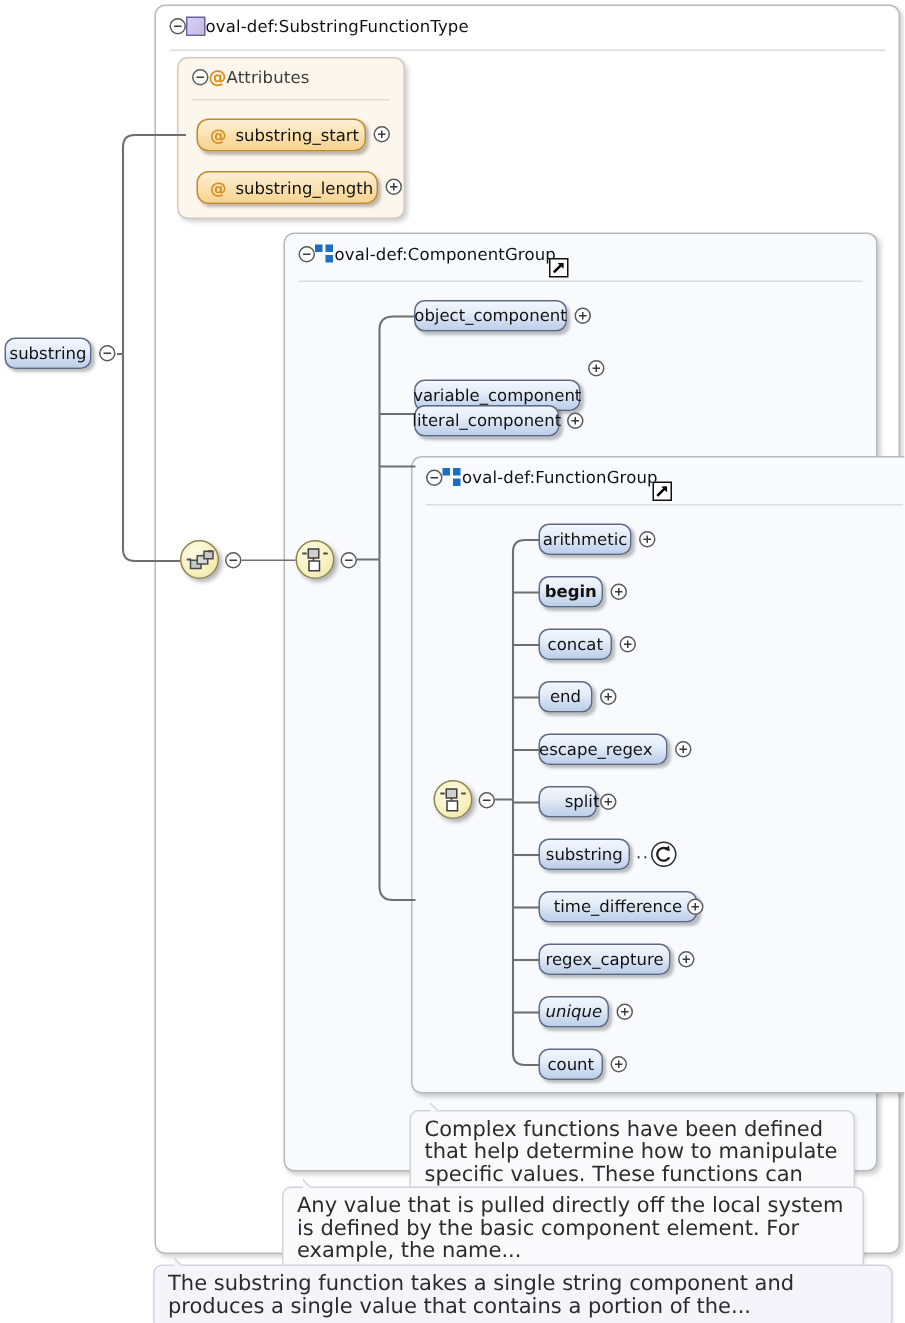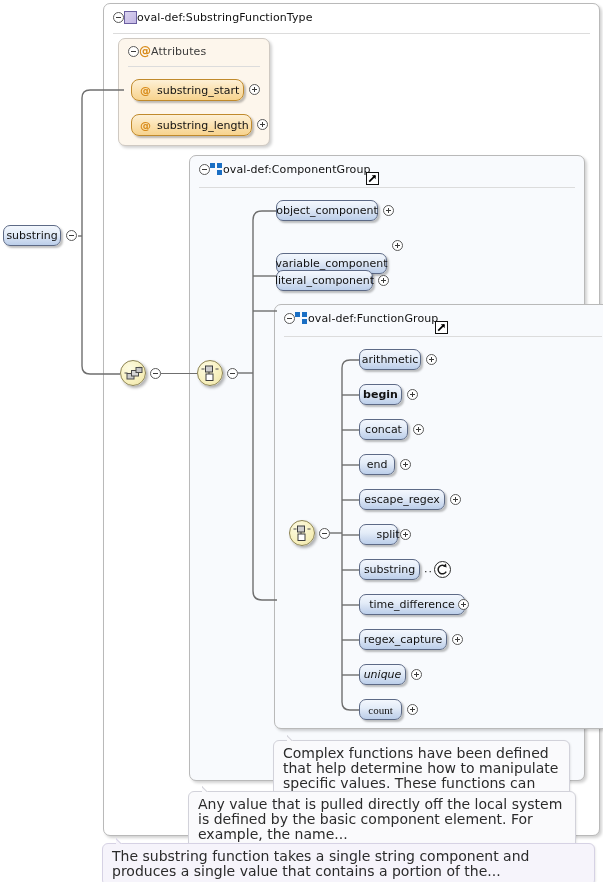--- a/index.html
+++ b/index.html
@@ -303,21 +303,21 @@
   <div class="pill" style="left:359px;top:419px;width:49px;">
     <span>concat</span>
   </div>
   <span class="tog plus tog-abs" style="left:413px;top:424px;"></span>
 
   <div class="pill" style="left:359px;top:454px;width:36px;">
     <span>end</span>
   </div>
   <span class="tog plus tog-abs" style="left:400px;top:459px;"></span>
 
-  <div class="pill" style="left:359px;top:489px;width:86px;">
+  <div class="pill" style="left:359px;top:489px;width:86px;justify-content:flex-end;">
     <span>escape_regex</span>
   </div>
   <span class="tog plus tog-abs" style="left:450px;top:494px;"></span>
 
   <div class="pill" style="left:359px;top:524px;width:19px;padding-left:28px;">
     <span>split</span>
   </div>
   <span class="tog plus tog-abs" style="left:400px;top:529px;"></span>
 
   <div class="pill" style="left:359px;top:559px;width:61px;">
@@ -340,21 +340,21 @@
   <div class="pill" style="left:359px;top:629px;width:88px;">
     <span>regex_capture</span>
   </div>
   <span class="tog plus tog-abs" style="left:452px;top:634px;"></span>
 
   <div class="pill" style="left:359px;top:664px;width:47px;font-style:italic;">
     <span>unique</span>
   </div>
   <span class="tog plus tog-abs" style="left:411px;top:669px;"></span>
 
-  <div class="pill" style="left:359px;top:699px;width:43px;font-family:Liberation Serif, serif;">
+  <div class="pill" style="left:359px;top:699px;width:43px;">
     <span>count</span>
   </div>
   <span class="tog plus tog-abs" style="left:407px;top:704px;"></span>
 
   <div class="doc" style="left:273px;top:740px;width:297px;">
     <span class="tail"></span>
     <span>Complex functions have been defined that help determine how to manipulate specific values. These functions can be...</span>
   </div>
 
   <div class="doc" style="left:188px;top:791px;width:388px;">

